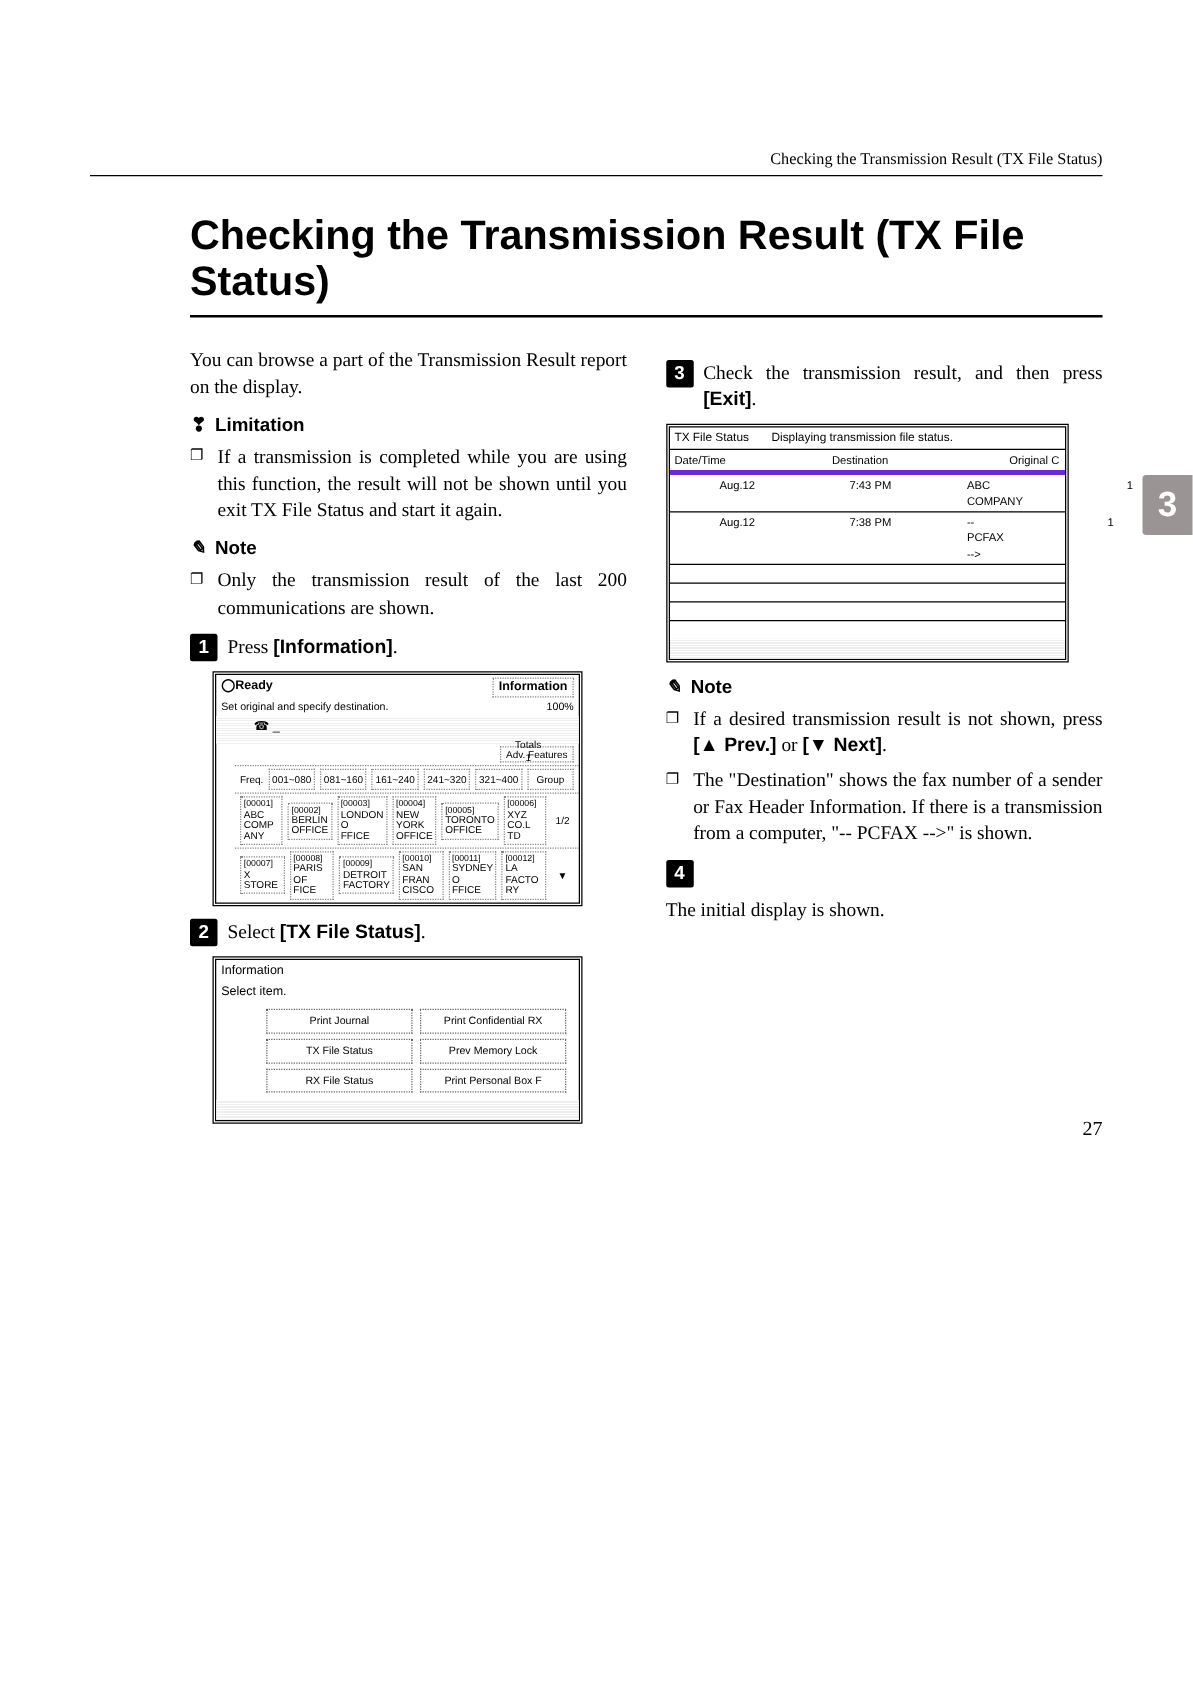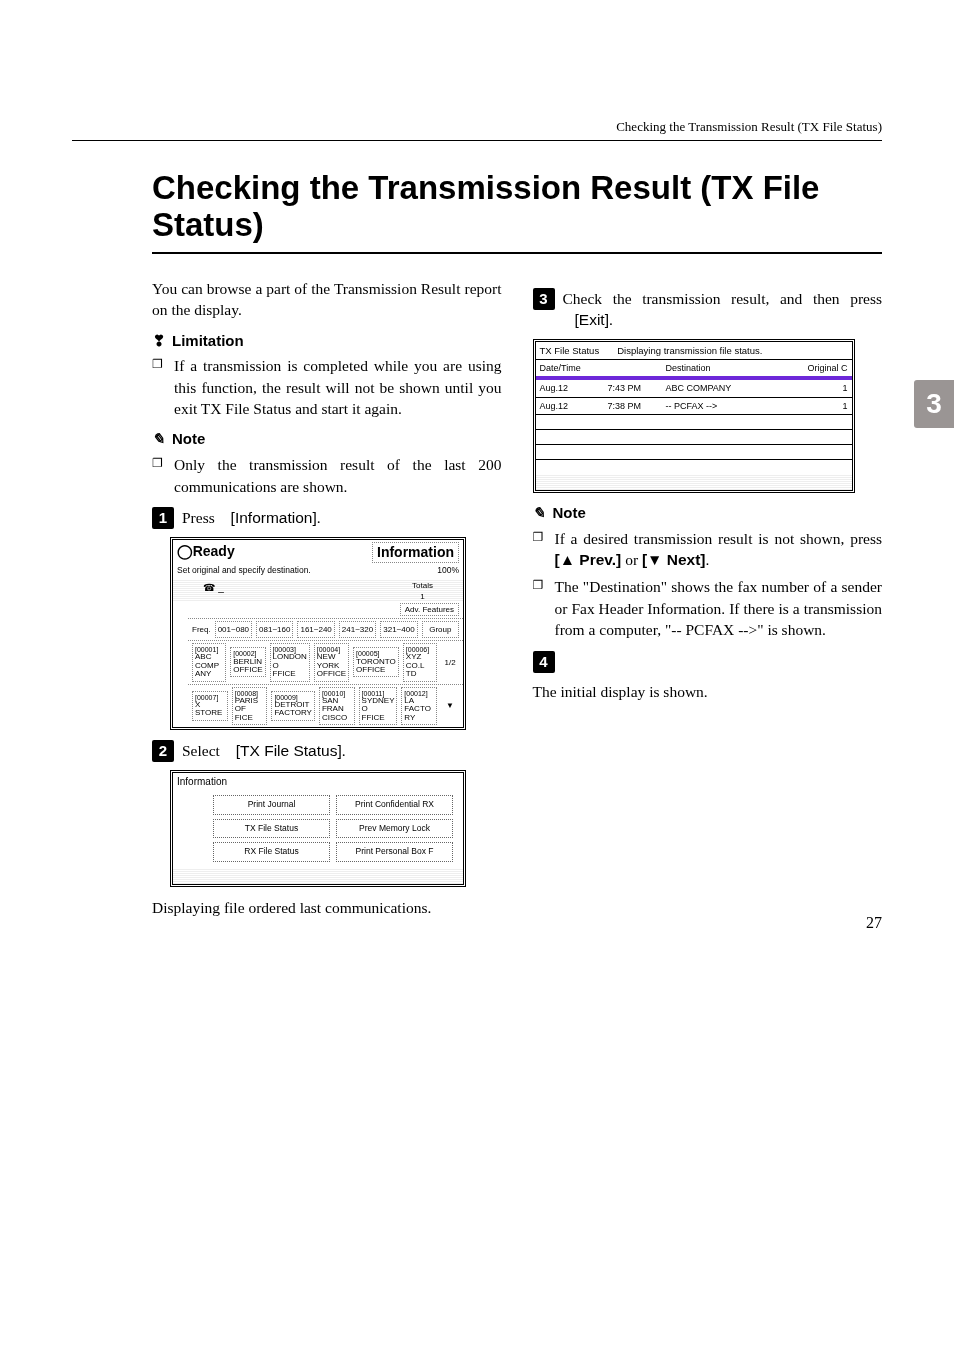--- a/index.html
+++ b/index.html
@@ -97,41 +97,41 @@
     background: #000;
     color: #fff;
     font-family: Arial, Helvetica, sans-serif;
     font-weight: 900;
     font-size: 15px;
     text-align: center;
     line-height: 22px;
     border-radius: 2px;
   }
   .step .instr { flex:1; font-weight: 600; }
-  .step .instr .lbl { font-family: Arial, Helvetica, sans-serif; font-weight:400;margin-left:12px; }
+  .step .instr .lbl { font-family: Arial, Helvetica, sans-serif; font-weight:700; }
   .step .instr .reg { font-weight: 400; }
   .figure {
     border: 3px double #000;
     margin: 8px 0 10px 18px;
     font-family: Arial, Helvetica, sans-serif;
     font-size: 9px;
     background: #fff;
     width: 290px;
   }
   .fig-row {
     display:flex;
     border-bottom: 1px dotted #888;
     padding: 2px 4px;
     gap:4px;
     align-items: center;
     margin-left: 15px;
   }
   .fig-row:last-child { border-bottom: none; }
   .fig-cell { flex:1; border:1px dotted #888; padding:2px; text-align:center; font-size:8px; }
-  .fig-title { font-weight:700; font-size:14px; padding:2px 4px; display:flex; justify-content:space-between; }
+  .fig-title { font-weight:700; font-size:10px; padding:2px 4px; display:flex; justify-content:space-between; }
   .fig-mid { height:22px; background:repeating-linear-gradient(0deg,#eee,#eee 1px,#fff 1px,#fff 2px); position:relative; }
   .figure2 {
     border: 3px double #000;
     margin: 8px 0 10px 18px;
     font-family: Arial, Helvetica, sans-serif;
     font-size: 9px;
     width: 290px;
   }
   .fig2-head { font-size:10px; padding:2px 4px; }
   .fig2-grid { display:flex; flex-direction:column; padding:4px 10px 6px 40px; gap:4px; }
@@ -141,21 +141,21 @@
     border: 3px double #000;
     margin: 0 0 10px 0;
     font-family: Arial, Helvetica, sans-serif;
     font-size: 9px;
     width: 316px;
   }
   .fig3-title { font-size:9.5px; padding:2px 4px; display:flex; gap:18px; }
   .fig3-head { display:flex; border-top:1px solid #000; border-bottom:4px solid #6d28d9; font-size:9px; }
   .fig3-head > div { padding:2px 4px; }
   .fig3-row { display:flex; border-bottom:1px solid #000; font-size:9px; }
-  .fig3-row > div { padding:2px 4px; }
+  .fig3-row > div { padding:2px 4px;margin-left:36px; }
   .c-date { flex:0 0 60px; }
   .c-time { flex:0 0 50px; }
   .c-dest { flex:1; }
   .c-orig { flex:0 0 44px; text-align:right; }
   .fig3-blank { height:14px; border-bottom:1px solid #000; }
   .fig3-footer { height:16px; background:repeating-linear-gradient(0deg,#eee,#eee 1px,#fff 1px,#fff 2px); }
   .side-tab {
     position:absolute;
     right:0;
     top:380px;
@@ -228,21 +228,21 @@
         <div class="fig-title">
           <span>◯<span>Ready</span></span>
           <span style="border:1px dotted #888; padding:0 4px;">Information</span>
         </div>
         <div style="padding:0 4px 2px 4px; display:flex; justify-content:space-between; font-size:8.5px;">
           <span>Set original and specify destination.</span>
           <span>100%</span>
         </div>
         <div class="fig-mid">
           <div style="position:absolute; left:30px; top:2px; font-size:10px;">☎ _</div>
-          <div style="position:absolute; right:30px; top:1px; font-size:8px; text-align:center;">
+          <div style="position:absolute; right:30px; top:17px; font-size:8px; text-align:center;">
             <div>Totals</div>
             <div>1</div>
           </div>
         </div>
         <div class="fig-row" style="justify-content:flex-end;">
             <span style="border:1px dotted #888; padding:0 4px; font-size:8px;">Adv. Features</span>
           </div>
         <div class="fig-row">
           <span style="font-size:8px;">Freq.</span>
           <span class="fig-cell">001~080</span>
@@ -322,38 +322,38 @@
 
       <div class="step">
         <div class="num">2</div>
         <div class="instr">
           <span class="reg">Select </span><span class="lbl">[TX File Status]</span><span class="reg">.</span>
         </div>
       </div>
 
       <div class="figure2">
         <div class="fig2-head">Information</div>
+        <div class="fig2-head">Select item.</div>
         <div class="fig2-grid" id="fig2-grid">
             <div class="fig2-pair">
               <div class="fig2-btn">Print Journal</div>
               <div class="fig2-btn">Print Confidential RX</div>
             </div>
             <div class="fig2-pair">
               <div class="fig2-btn">TX File Status</div>
               <div class="fig2-btn">Prev Memory Lock</div>
             </div>
             <div class="fig2-pair">
               <div class="fig2-btn">RX File Status</div>
               <div class="fig2-btn">Print Personal Box F</div>
             </div>
           </div>
         <div class="fig3-footer"></div>
       </div>
 
-      <p class="after-fig">Displaying file ordered last communications.</p>
     </div>
 
     <div class="col">
 
       <div class="step">
         <div class="num">3</div>
         <div class="instr" style="text-align:justify;">
           <span class="reg">Check the transmission result, and then press </span><span class="lbl">[Exit]</span><span class="reg">.</span>
         </div>
       </div>

